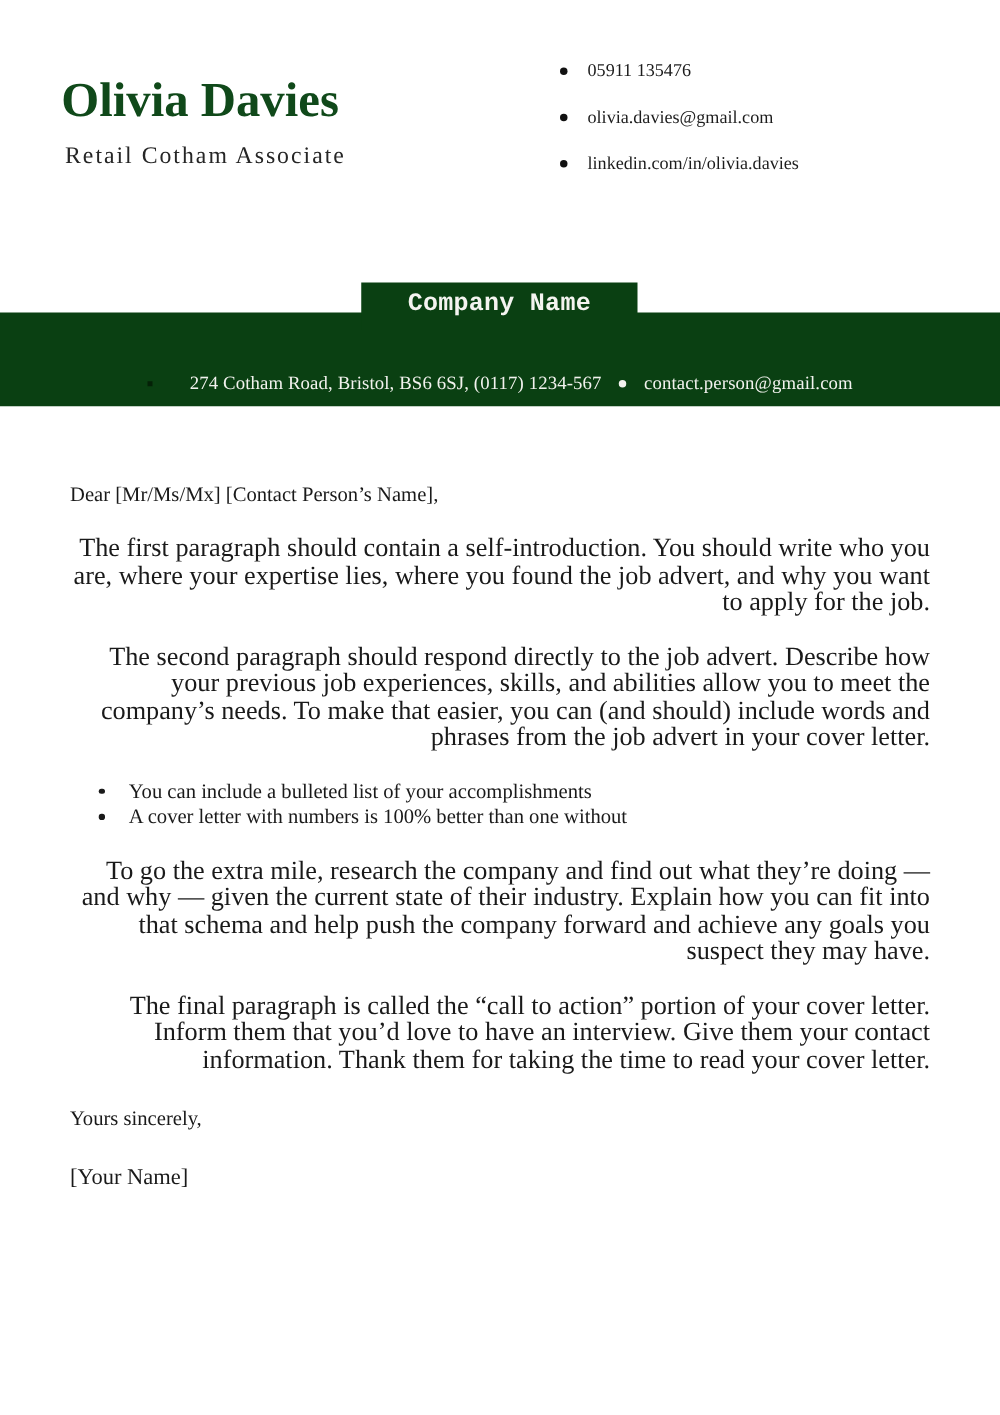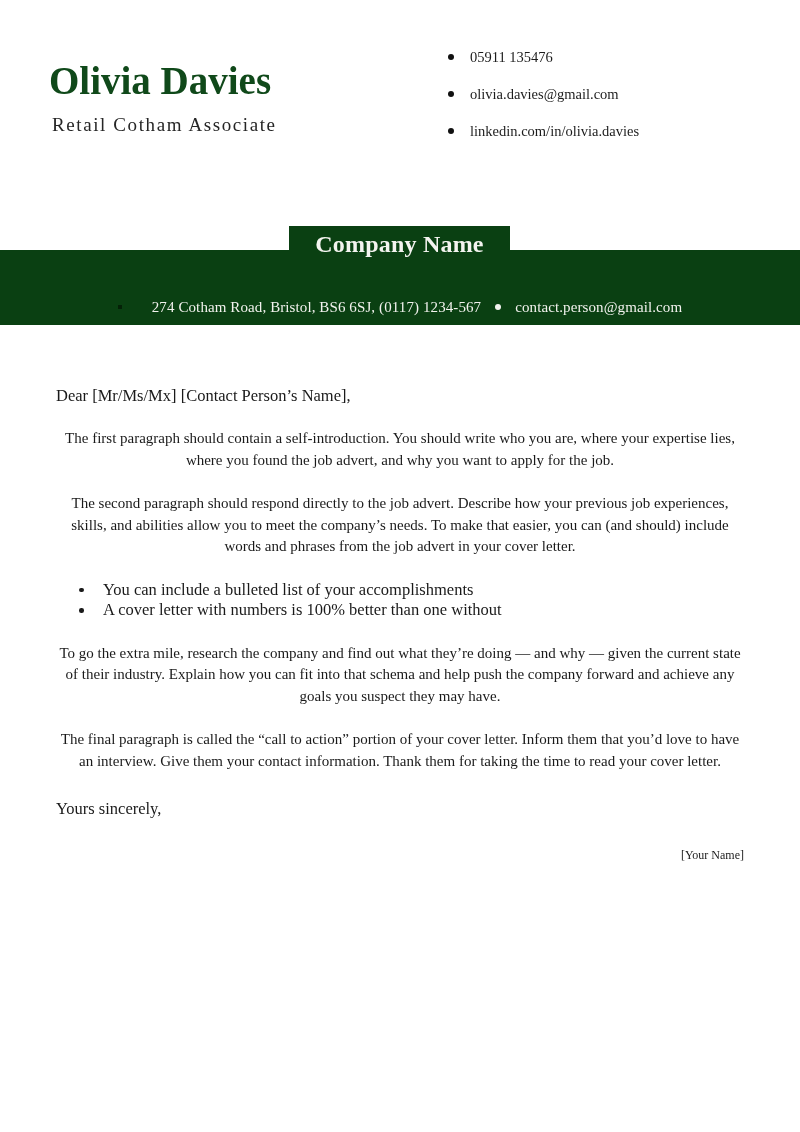--- a/index.html
+++ b/index.html
@@ -109,23 +109,23 @@
     top: 0;
     width: 221px;
     height: 38px;
     background: #0a4012;
     display: flex;
     align-items: center;
     justify-content: center;
   }
 
   .company-name {
-    font-family: Liberation Serif, serif;
+    font-family: Liberation Mono, monospace;
     font-weight: bold;
-    font-size: 24px;
+    font-size: 20px;
     line-height: 24px;
     color: #f4f4f0;
     letter-spacing: 0.2px;
     margin: 0;
     padding-bottom: 2px;
     white-space: nowrap;
   }
 
   .banner-bar {
     position: absolute;
@@ -196,26 +196,26 @@
     font-family: "Liberation Serif", serif;
     font-size: 16.5px;
     line-height: 21px;
     color: #1a1a1a;
     margin: 0;
     padding-top: 60px;
   }
 
   .para {
     font-family: "Liberation Serif", serif;
-    font-size: 15px;
+    font-size: 21px;
     line-height: 21.5px;
     color: #1a1a1a;
     margin: 0;
     padding-top: 22px;
-    text-align: center;
+    text-align: right;
   }
 
   .para-highlight-list {
     list-style: none;
     margin: 0;
     padding: 22px 0 0 0;
   }
 
   .bullet-item {
     position: relative;
@@ -241,26 +241,25 @@
     font-family: "Liberation Serif", serif;
     font-size: 16.5px;
     line-height: 21px;
     color: #1a1a1a;
     margin: 0;
     padding-top: 26px;
   }
 
   .signature {
     font-family: "Liberation Serif", serif;
-    font-size: 12px;
+    font-size: 18px;
     line-height: 21px;
     color: #1a1a1a;
     margin: 0;
     padding-top: 26px;
-    text-align: right;
   }
 </style>
 </head>
 <body>
 
 <div class="page">
 
   <div class="header">
 
     <div class="identity">

